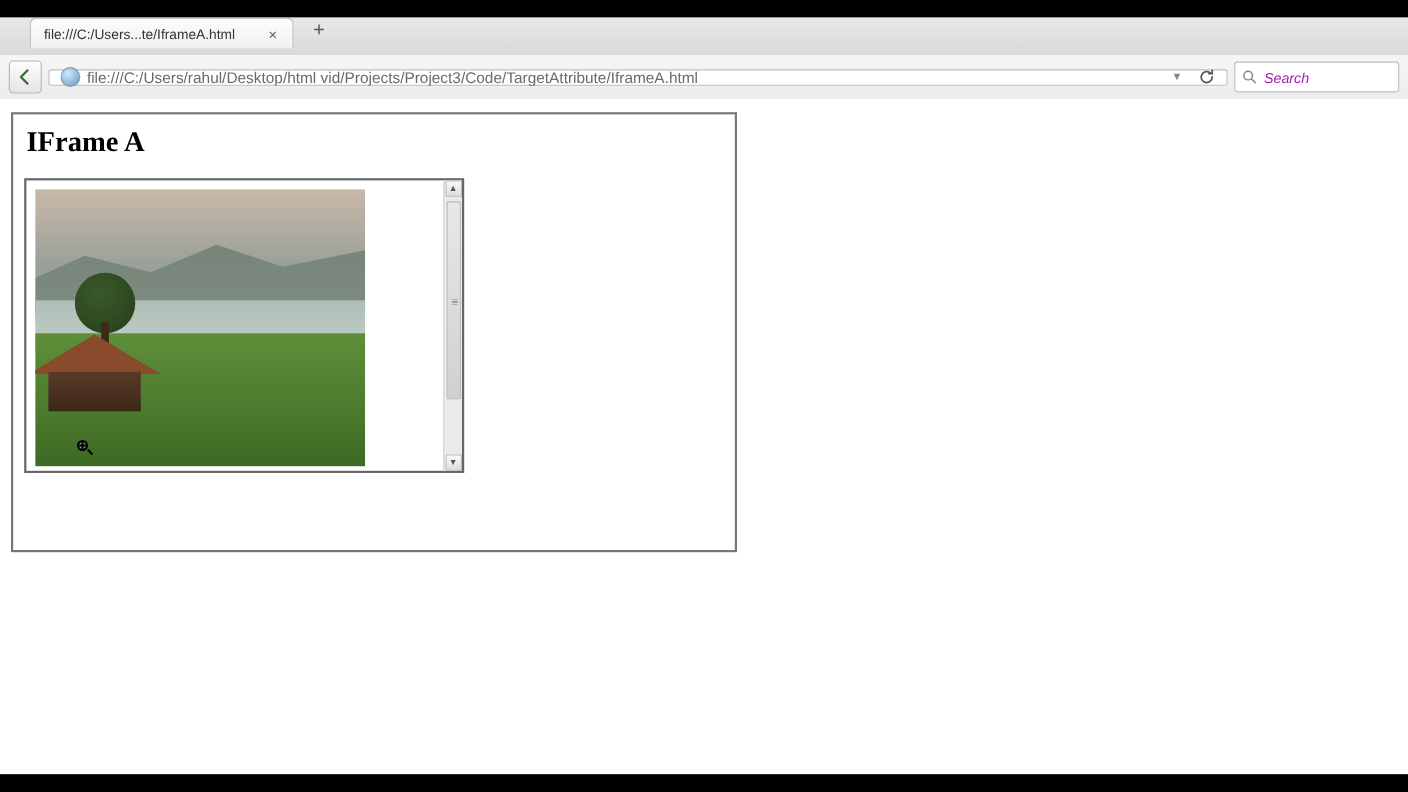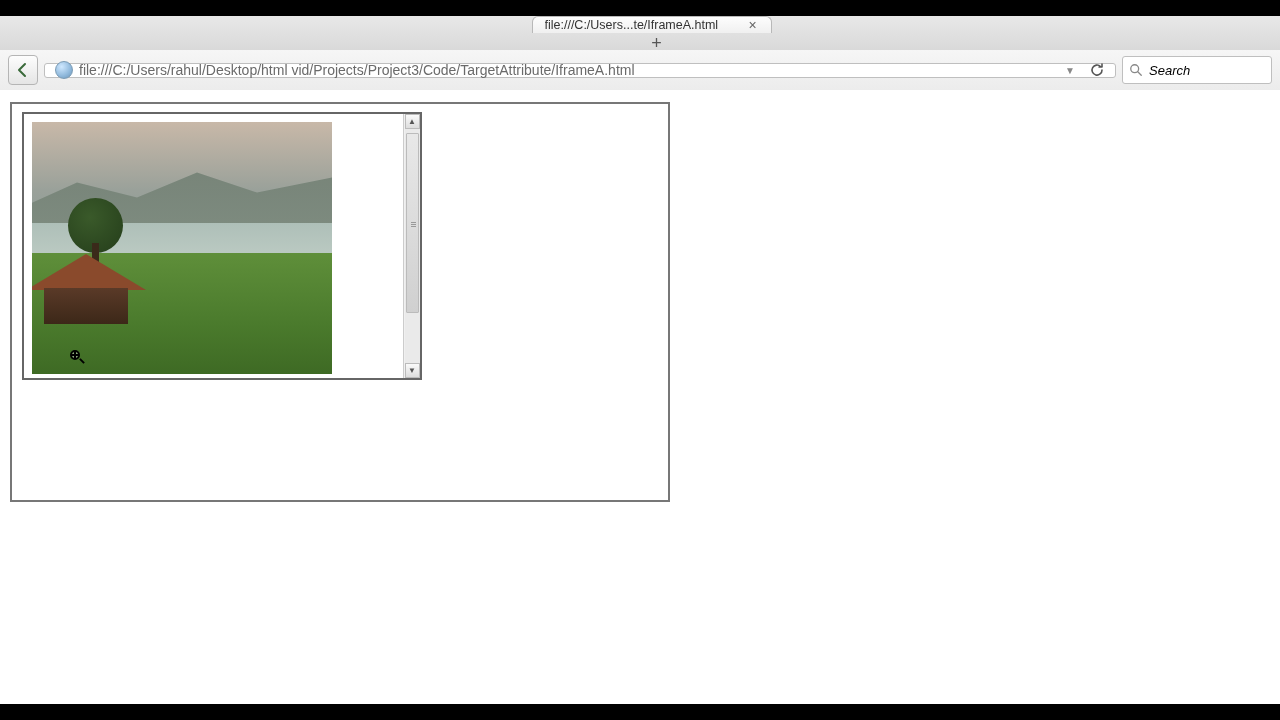--- a/index.html
+++ b/index.html
@@ -14,24 +14,23 @@
     
     .chrome {
       position:absolute; top:16px; left:0; right:0;
       background: linear-gradient(#f7f7f7,#e9e9e9);
       border-bottom:1px solid #bdbdbd;
     }
 
     
     .tab-strip {
       height:34px;
-      display:flex; align-items:center;
+      display:flex; align-items:flex-start;
       padding-left:27px;
       background: linear-gradient(#e8e8e8,#d9d9d9);
-      flex-direction: column;
     }
     .tab {
       display:flex; align-items:center;
       height:28px;
       padding:0 10px 0 12px;
       background: linear-gradient(#fdfdfd,#f0f0f0);
       border:1px solid #b8b8b8;
       border-bottom:none;
       border-top-left-radius:6px;
       border-top-right-radius:6px;
@@ -94,21 +93,21 @@
     .dropdown-caret { color:#888; font-size:10px; cursor:pointer; padding:0 4px; }
     .reload {
       width:24px;height:24px;display:flex;align-items:center;justify-content:center;
       cursor:pointer;color:#555;
     }
     .reload svg{width:16px;height:16px;}
     .search-bar {
       width:150px;height:28px;
       border:1px solid #bfbfbf;border-radius:3px;background:#fff;
       display:flex;align-items:center;padding:0 6px;gap:6px;
-      font-size:13px;color:#000000;
+      font-size:13px;color:#a21caf;
     }
     .search-bar svg{width:14px;height:14px;flex-shrink:0;}
     .search-placeholder{font-style:italic;}
 
     
     .viewport {
       position:absolute;
       top:90px; 
       left:0;right:0;bottom:16px;
       background:#fff;
@@ -227,20 +226,21 @@
       </svg>
       <span class="search-placeholder">Search</span>
     </div>
   </div>
 </div>
 
 <div class="viewport">
   <div class="page-body">
 
     <div class="outer-iframe">
+      <h2 class="iframe-title">IFrame A</h2>
 
       <div class="inner-iframe">
         <div class="inner-content">
           <div class="landscape">
             <div class="sky"></div>
             <div class="mountain"></div>
             <div class="lake"></div>
             <div class="grass"></div>
             <div class="tree">
               <div class="crown"></div>

